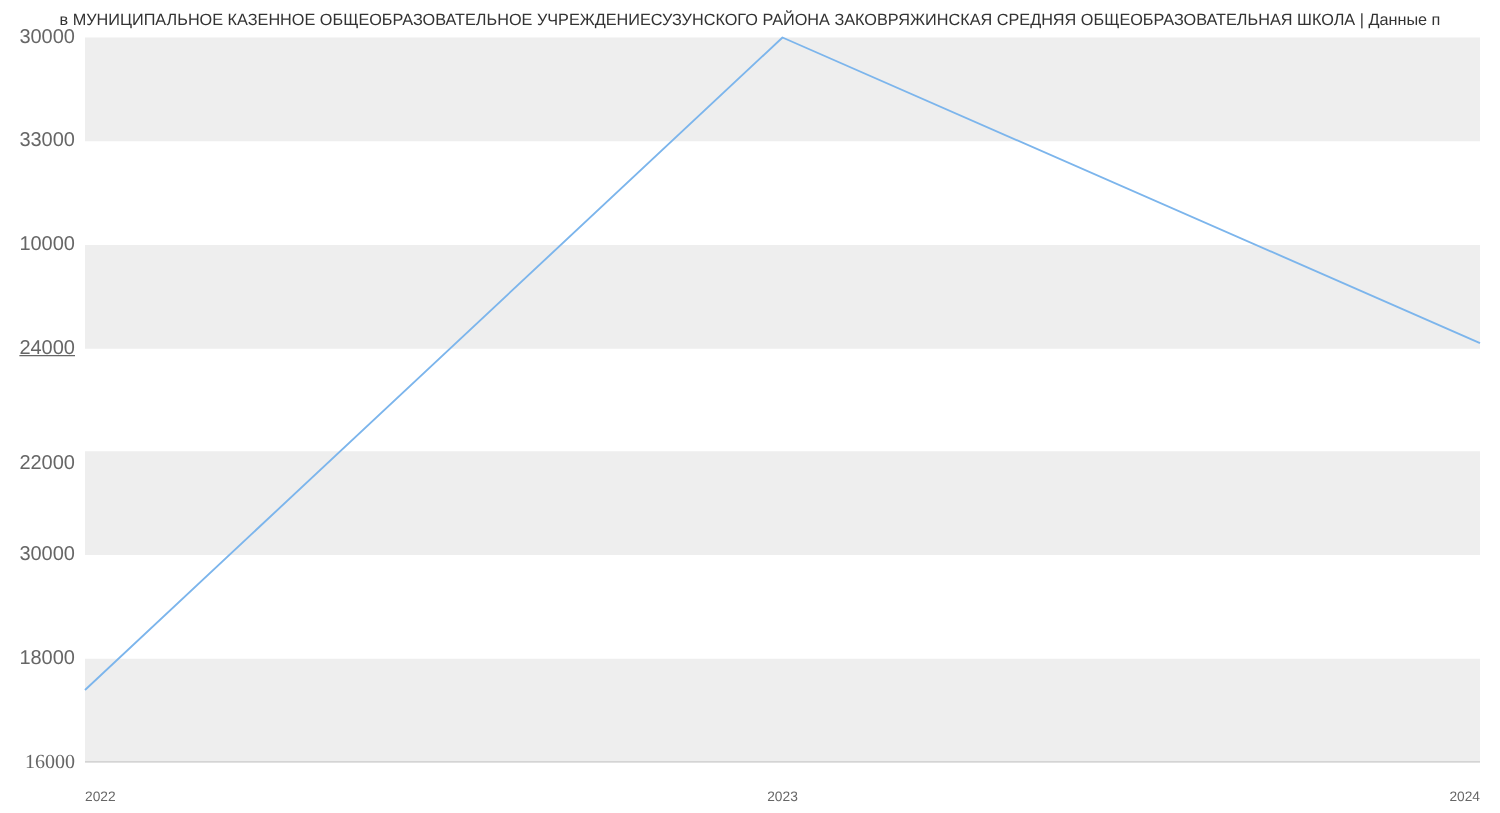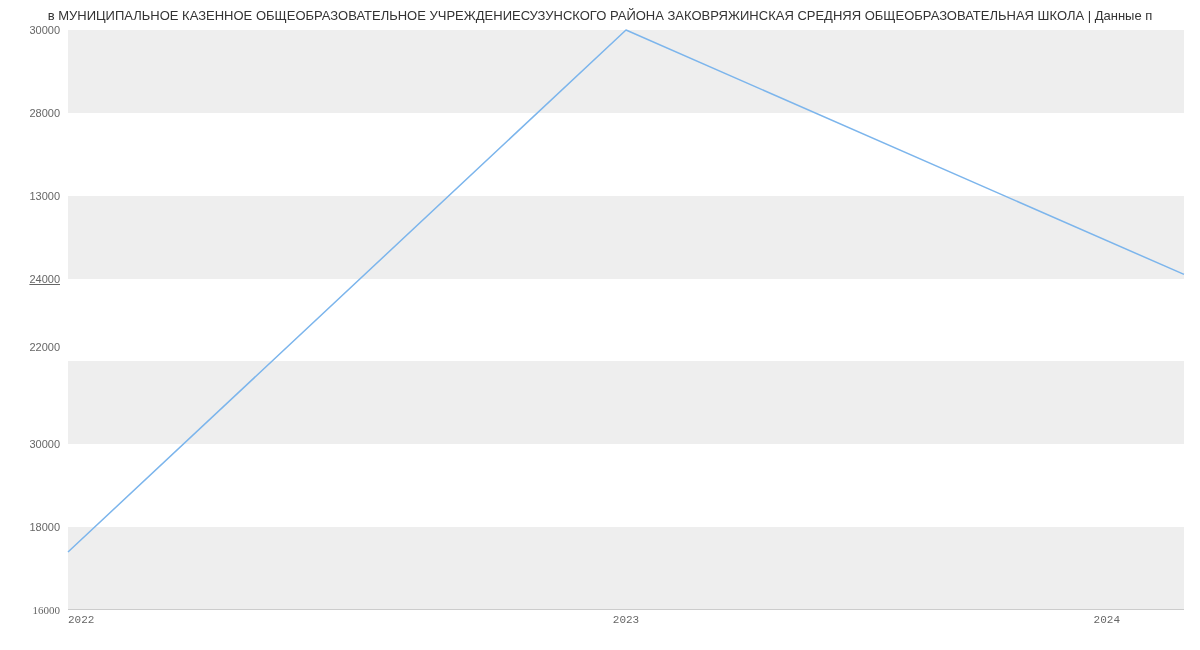--- a/index.html
+++ b/index.html
@@ -46,33 +46,32 @@
       right: 0;
       bottom: 0;
       height: 1px;
       background: #cccccc;
     }
     .y-tick {
       position: absolute;
       right: 100%;
       margin-right: 8px;
       transform: translateY(-50%);
-      font-size: 11px;
+      font-size: 16px;
       color: #666666;
       text-align: right;
       white-space: nowrap;
     }
     .x-tick {
       position: absolute;
       top: 100%;
-      margin-top: 4px;
+      margin-top: 22px;
       transform: translateX(-50%);
       font-size: 11px;
       color: #666666;
-      font-family: Liberation Mono, monospace;
     }
     .x-tick.first { transform: translateX(0); }
     .x-tick.last { transform: translateX(-100%); }
     svg.line-layer {
       position: absolute;
       left: 0;
       top: 0;
       width: 100%;
       height: 100%;
       overflow: visible;
@@ -94,22 +93,22 @@
       <div class="grid-band" style="top: 165.714px; height: 82.8571px;"></div>
       <div class="grid-band" style="top: 331.429px; height: 82.8571px;"></div>
       <div class="grid-band" style="top: 497.143px; height: 82.8571px;"></div>
     <div class="grid-line-bottom"></div>
     <svg class="line-layer" preserveAspectRatio="none" viewBox="0 0 1116 580">
       <polyline class="data-line" points="0,522 558,0 1116,244.4285714285714"></polyline>
     </svg>
   <div class="y-tick" style="top: 580px; font-family: Liberation Serif, serif;">16000</div>
       <div class="y-tick" style="top: 497.143px;">18000</div>
       <div class="y-tick" style="top: 414.286px;">30000</div>
-      <div class="y-tick" style="top: 317px;">22000</div>
+      <div class="y-tick" style="top: 341px;">22000</div>
       <div class="y-tick" style="top: 248.571px; text-decoration: underline;">24000</div>
-      <div class="y-tick" style="top: 165.714px;">13000</div>
-      <div class="y-tick" style="top: 82.8571px;">28000</div>
+      <div class="y-tick" style="top: 165.714px;">10000</div>
+      <div class="y-tick" style="top: 82.8571px;">33000</div>
       <div class="y-tick" style="top: 0px;">30000</div>
       <div class="x-tick first" style="left: 0px;">2022</div>
       <div class="x-tick" style="left: 558px;">2023</div>
-      <div class="x-tick last" style="left: 1052px;">2024</div>
+      <div class="x-tick last" style="left: 1116px;">2024</div>
     </div>
 </div>
 
 </body></html>

